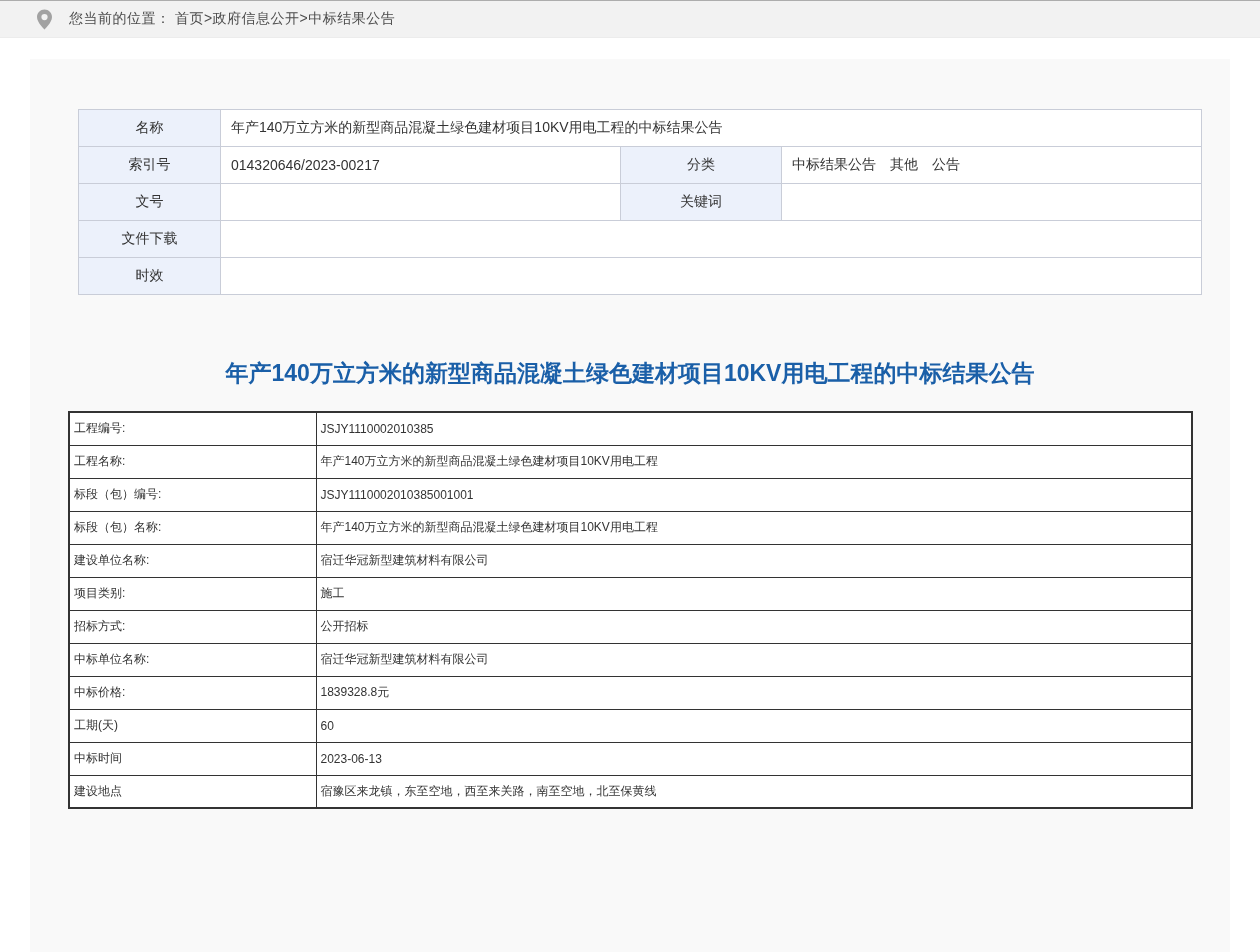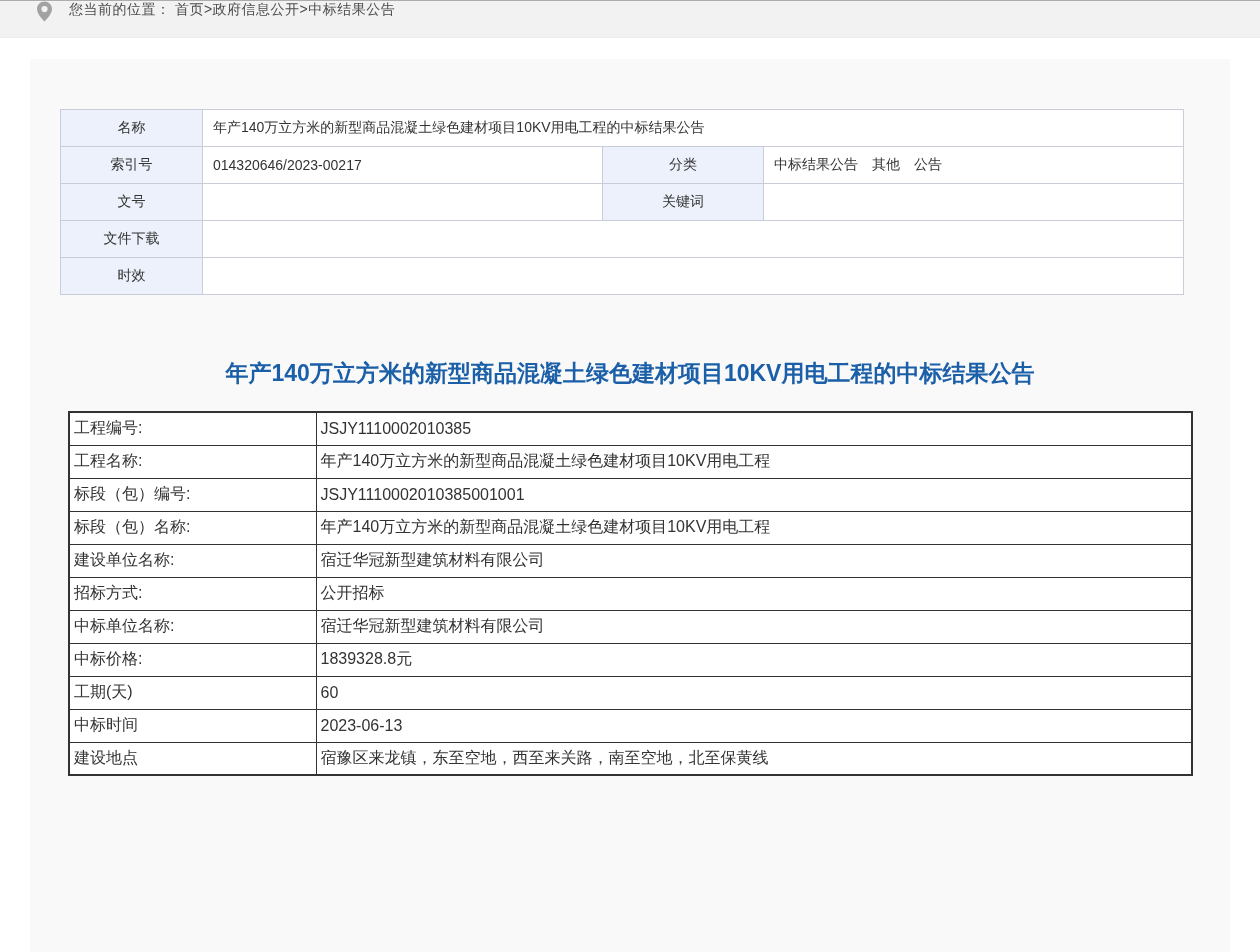--- a/index.html
+++ b/index.html
@@ -9,20 +9,21 @@
     background: #ffffff;
     font-family: "Liberation Sans", "DejaVu Sans", sans-serif;
   }
   
   .breadcrumb-bar {
     height: 38px;
     background: #f2f2f2;
     border-top: 1px solid #adadad;
     border-bottom: 1px solid #ececec;
     display: flex;
+    align-items: center;
   }
   .pin-icon { margin-left: 37px; width: 15px; height: 21px; flex: 0 0 auto; }
   .crumb-text {
     margin-left: 17px;
     font-size: 14px;
     color: #4c4c4c;
     letter-spacing: 0.5px;
     white-space: nowrap;
   }
   .crumb-text a {
@@ -35,21 +36,21 @@
   .content-panel {
     margin: 21px 0 0 30px;
     width: 1200px;
     height: 893px;
     background: #f9f9f9;
   }
   
   .meta-table {
     position: relative;
     top: 50px;
-    margin-left: 30px;
+    margin-left: 48px;
     width: 1123px;
     border-collapse: collapse;
     table-layout: fixed;
   }
   .meta-table td {
     border: 1px solid #c9cdd8;
     height: 37px;
     font-size: 14px;
     color: #333333;
     overflow: hidden;
@@ -83,21 +84,21 @@
     margin-left: 38px;
     width: 1123px;
     border-collapse: collapse;
     table-layout: fixed;
     background: #ffffff;
     border: 2px solid #333333;
   }
   .detail-table td {
     border: 1px solid #333333;
     height: 33px;
-    font-size: 16px;
+    font-size: 12px;
     color: #333333;
     padding: 0 4px;
     overflow: hidden;
     white-space: nowrap;
     margin-top: 36px;
   }
 </style>
 </head>
 <body>
 
@@ -170,20 +171,24 @@
       </tr>
       <tr>
         <td>标段（包）名称:</td>
         <td>年产140万立方米的新型商品混凝土绿色建材项目10KV用电工程</td>
       </tr>
       <tr>
         <td>建设单位名称:</td>
         <td>宿迁华冠新型建筑材料有限公司</td>
       </tr>
       <tr>
+        <td>项目类别:</td>
+        <td>施工</td>
+      </tr>
+      <tr>
         <td>招标方式:</td>
         <td>公开招标</td>
       </tr>
       <tr>
         <td>中标单位名称:</td>
         <td>宿迁华冠新型建筑材料有限公司</td>
       </tr>
       <tr>
         <td>中标价格:</td>
         <td>1839328.8元</td>

